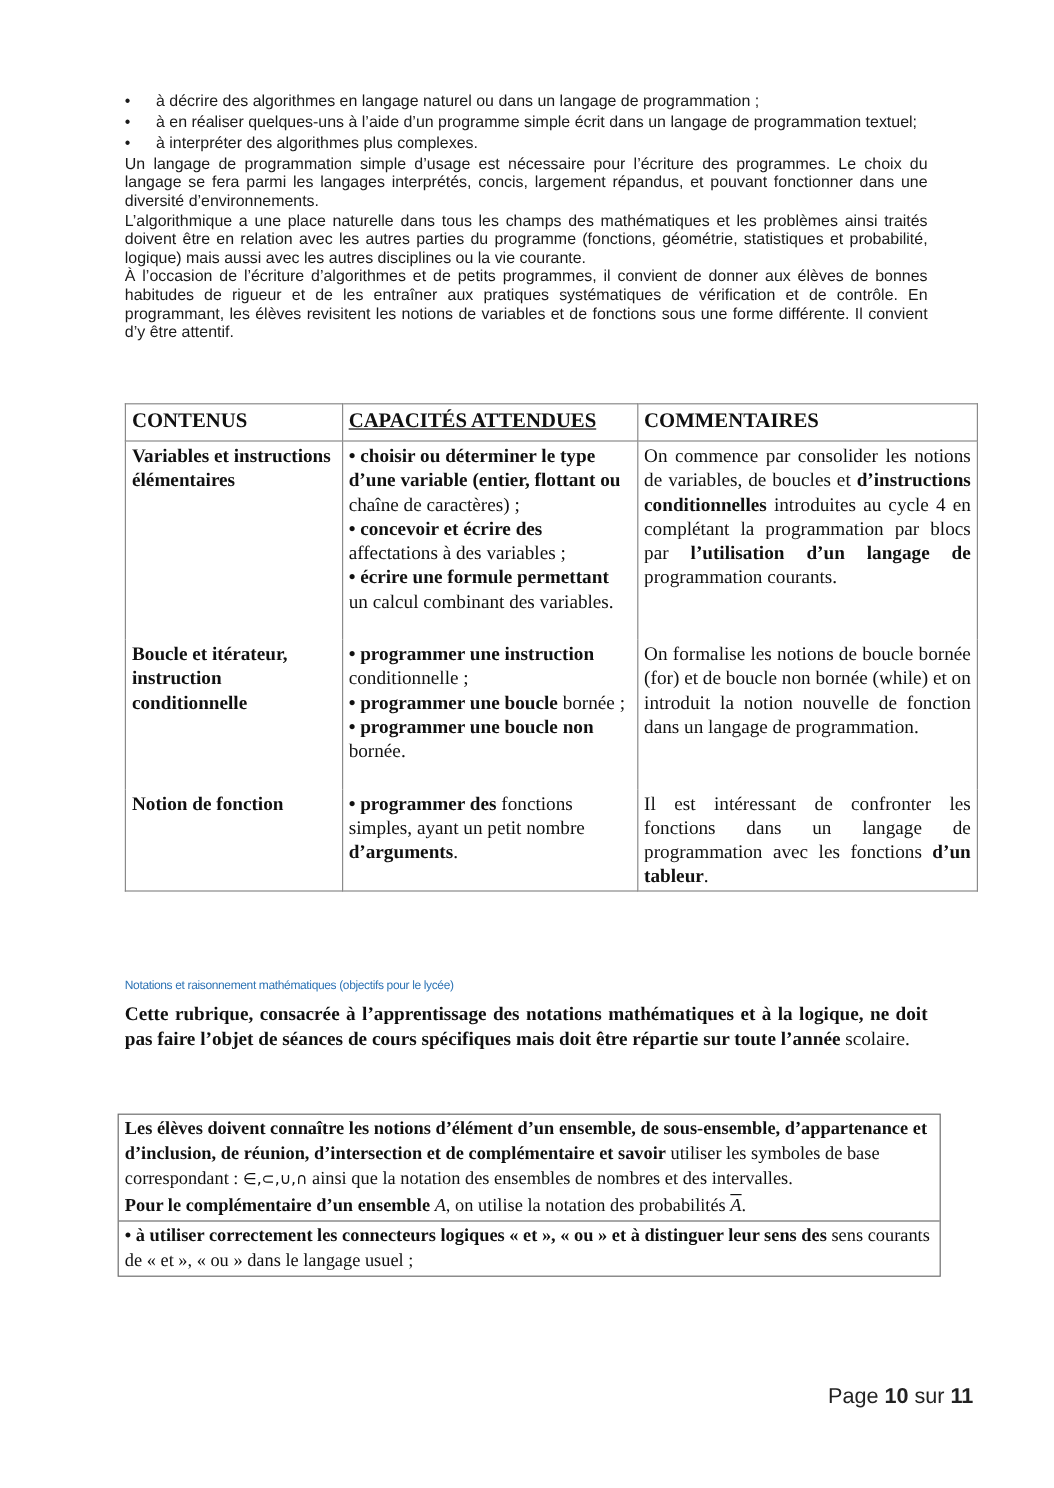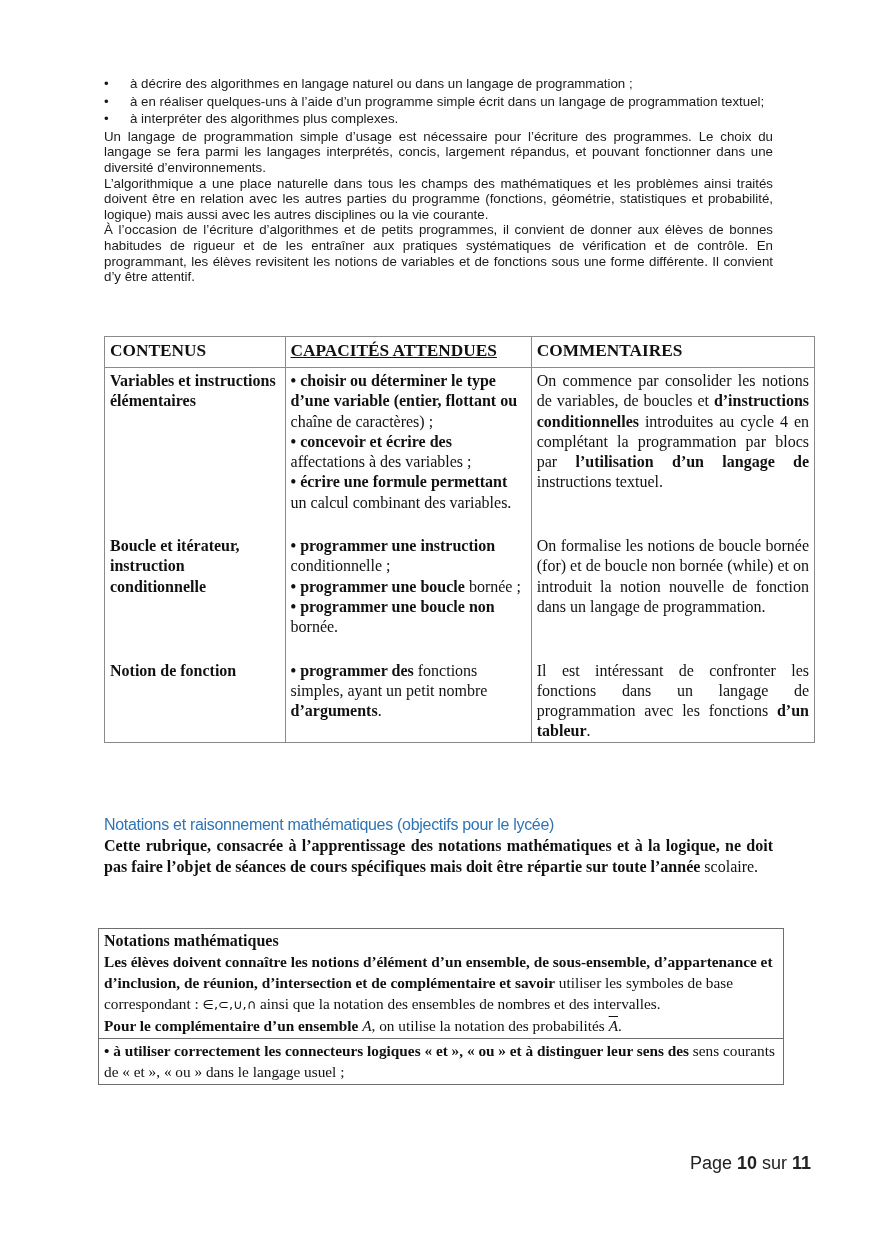--- a/index.html
+++ b/index.html
@@ -21,21 +21,21 @@
   #prog-table .col1 { width: 170px; }
   #prog-table .col2 { width: 236px; text-decoration: underline; }
   #prog-table .col3 { width: 273px; }
   #prog-table tbody td { border-top: none; border-bottom: none; }
   #prog-table tbody tr:last-child td { border-bottom: 1px solid #8a8a8a; }
   #prog-table .just { text-align: justify; }
   #prog-table .cell-gap { height: 20px; }
   .b { font-weight: bold; }
 
   
-  #section-heading { position: absolute; left: 104px; top: 816px; font-size: 16px; color: #2e74b5; letter-spacing: -0.3px; }
+  #section-heading { position: absolute; left: 104px; top: 816px; font-size: 10px; color: #2e74b5; letter-spacing: -0.3px; }
   #section-intro { position: absolute; left: 104px; top: 836px; width: 669px; font-size: 16px; line-height: 20.5px; text-align: justify; margin: 0; }
 
   
   #notations-box { position: absolute; left: 98px; top: 928px; width: 684px; border: 1px solid #6e6e6e; font-size: 15.3px; line-height: 21px; }
   #notations-box .part { padding: 1px 5px 2px 5px; }
   #notations-box .part + .part { border-top: 1px solid #6e6e6e; }
   #notations-box .title { font-size: 16px; }
   #notations-box .math { font-family: "DejaVu Sans", sans-serif; font-size: 13px; }
   #notations-box .overline { text-decoration: overline; font-style: italic; }
 
@@ -66,21 +66,21 @@
   <tbody>
     <tr>
       <td class="b">Variables et instructions élémentaires</td>
       <td>
         <span class="b">• choisir ou déterminer le type d’une variable (entier, flottant ou</span><span> chaîne de caractères) ;</span><br>
         <span class="b">• concevoir et écrire des</span><span> affectations à des variables ;</span><br>
         <span class="b">• écrire une formule permettant</span><span> un calcul combinant des variables.</span>
         <div class="cell-gap"></div>
       </td>
       <td class="just">
-        <span>On commence par consolider les notions de variables, de boucles et </span><span class="b">d’instructions conditionnelles</span><span> introduites au cycle 4 en complétant la programmation par blocs par </span><span class="b">l’utilisation d’un langage de</span><span> instructions textuel.</span>
+        <span>On commence par consolider les notions de variables, de boucles et </span><span class="b">d’instructions conditionnelles</span><span> introduites au cycle 4 en complétant la programmation par blocs par </span><span class="b">l’utilisation d’un langage de</span><span> programmation courants.</span>
       </td>
     </tr>
     <tr>
       <td class="b">Boucle et itérateur, instruction conditionnelle</td>
       <td>
         <span class="b">• programmer une instruction</span><span> conditionnelle ;</span><br>
         <span class="b">• programmer une boucle</span><span> bornée ;</span><br>
         <span class="b">• programmer une boucle non</span><span> bornée.</span>
         <div class="cell-gap"></div>
       </td>
@@ -99,21 +99,20 @@
       </td>
     </tr>
   </tbody>
 </table>
 
 <div id="section-heading" class="sans">Notations et raisonnement mathématiques (objectifs pour le lycée)</div>
 <p id="section-intro" class="serif"><span class="b">Cette rubrique, consacrée à l’apprentissage des notations mathématiques et à la logique, ne doit pas faire l’objet de séances de cours spécifiques mais doit être répartie sur toute l’année</span><span> scolaire.</span></p>
 
 <div id="notations-box" class="serif">
   <div class="part">
-    <div class="b title">Notations mathématiques</div>
     <div>
       <span class="b">Les élèves doivent connaître les notions d’élément d’un ensemble, de sous-ensemble, d’appartenance et d’inclusion, de réunion, d’intersection et de complémentaire et savoir</span><span> utiliser les symboles de base correspondant : </span><span class="math">∈,⊂,∪,∩</span><span> ainsi que la notation des ensembles de nombres et des intervalles.</span>
     </div>
     <div>
       <span class="b">Pour le complémentaire d’un ensemble </span><i>A</i><span>, on utilise la notation des probabilités </span><span class="overline">A</span><span>.</span>
     </div>
   </div>
   <div class="part">
     <div><span class="b">• à utiliser correctement les connecteurs logiques « et », « ou » et à distinguer leur sens des</span><span> sens courants de « et », « ou » dans le langage usuel ;</span></div>
   </div>

